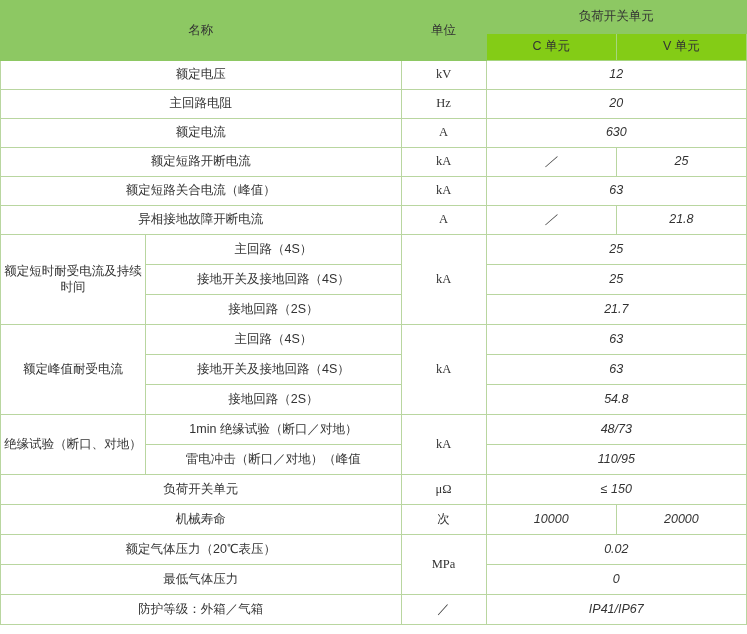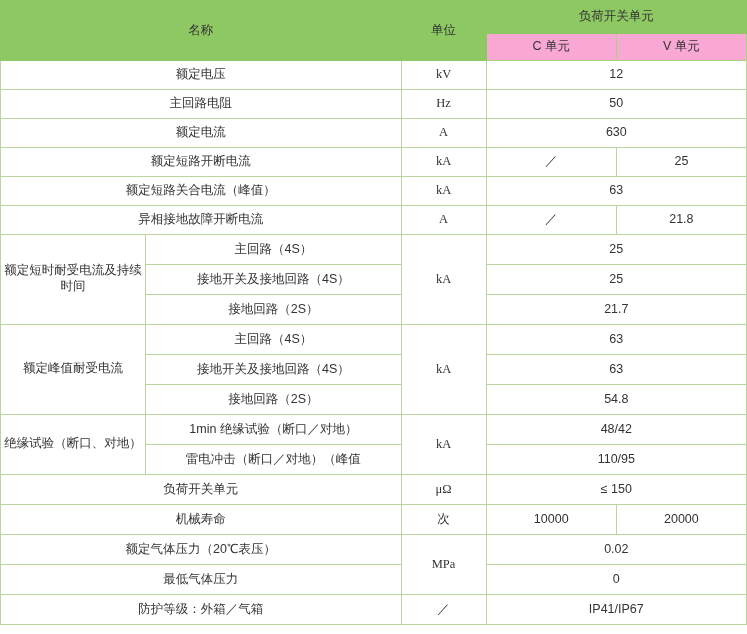--- a/index.html
+++ b/index.html
@@ -29,40 +29,39 @@
     line-height: 1.25;
   }
   .hdr {
     background: #8dc863;
     color: #ffffff;
     font-size: 14px;
     border-color: #8dc863 !important;
     height: 32px;
   }
   .hdr-sub {
-    background: #f9a8d4;
+    background: #84cc16;
     color: #ffffff;
     font-size: 12.5px;
     border-color: #a6d57f !important;
     height: 26px;
   }
   .row-h { height: 29px; }
   .row-h2 { height: 30px; }
   .lbl { text-align: center; }
   .grp {
     font-size: 12.5px;
     padding: 0 4px;
-    font-family: Liberation Mono, monospace;
   }
   .sub {
     font-size: 12px;
     padding: 0 4px;
   }
   .unit { font-size: 12.5px; font-family: Liberation Serif, serif; }
-  .val { font-size: 12.5px; }
+  .val { font-size: 12.5px; font-style: italic; }
   .c1a { width: 145px; }
   .c1b { width: 255px; }
   .c2 { width: 85px; }
   .c3 { width: 130px; }
   .c4 { width: 130px; }
 </style>
 </head>
 <body>
 
 <table id="spec-table">
@@ -87,21 +86,21 @@
   <tbody>
 
     <tr class="row-h">
       <td class="lbl" colspan="2">额定电压</td>
       <td class="unit">kV</td>
       <td class="val" colspan="2">12</td>
     </tr>
     <tr class="row-h">
       <td class="lbl" colspan="2">主回路电阻</td>
       <td class="unit">Hz</td>
-      <td class="val" colspan="2">50</td>
+      <td class="val" colspan="2">20</td>
     </tr>
     <tr class="row-h">
       <td class="lbl" colspan="2">额定电流</td>
       <td class="unit">A</td>
       <td class="val" colspan="2">630</td>
     </tr>
     <tr class="row-h">
       <td class="lbl" colspan="2">额定短路开断电流</td>
       <td class="unit">kA</td>
       <td class="val">／</td>
@@ -146,21 +145,21 @@
     </tr>
     <tr class="row-h2">
       <td class="sub">接地回路（2S）</td>
       <td class="val" colspan="2">54.8</td>
     </tr>
 
     <tr class="row-h2">
       <td class="grp" rowspan="2">绝缘试验（断口、对地）</td>
       <td class="sub">1min 绝缘试验（断口／对地）</td>
       <td class="unit" rowspan="2">kA</td>
-      <td class="val" colspan="2">48/42</td>
+      <td class="val" colspan="2">48/73</td>
     </tr>
     <tr class="row-h2">
       <td class="sub">雷电冲击（断口／对地）（峰值</td>
       <td class="val" colspan="2">110/95</td>
     </tr>
 
     <tr class="row-h2">
       <td class="lbl" colspan="2">负荷开关单元</td>
       <td class="unit">μΩ</td>
       <td class="val" colspan="2">≤ 150</td>

